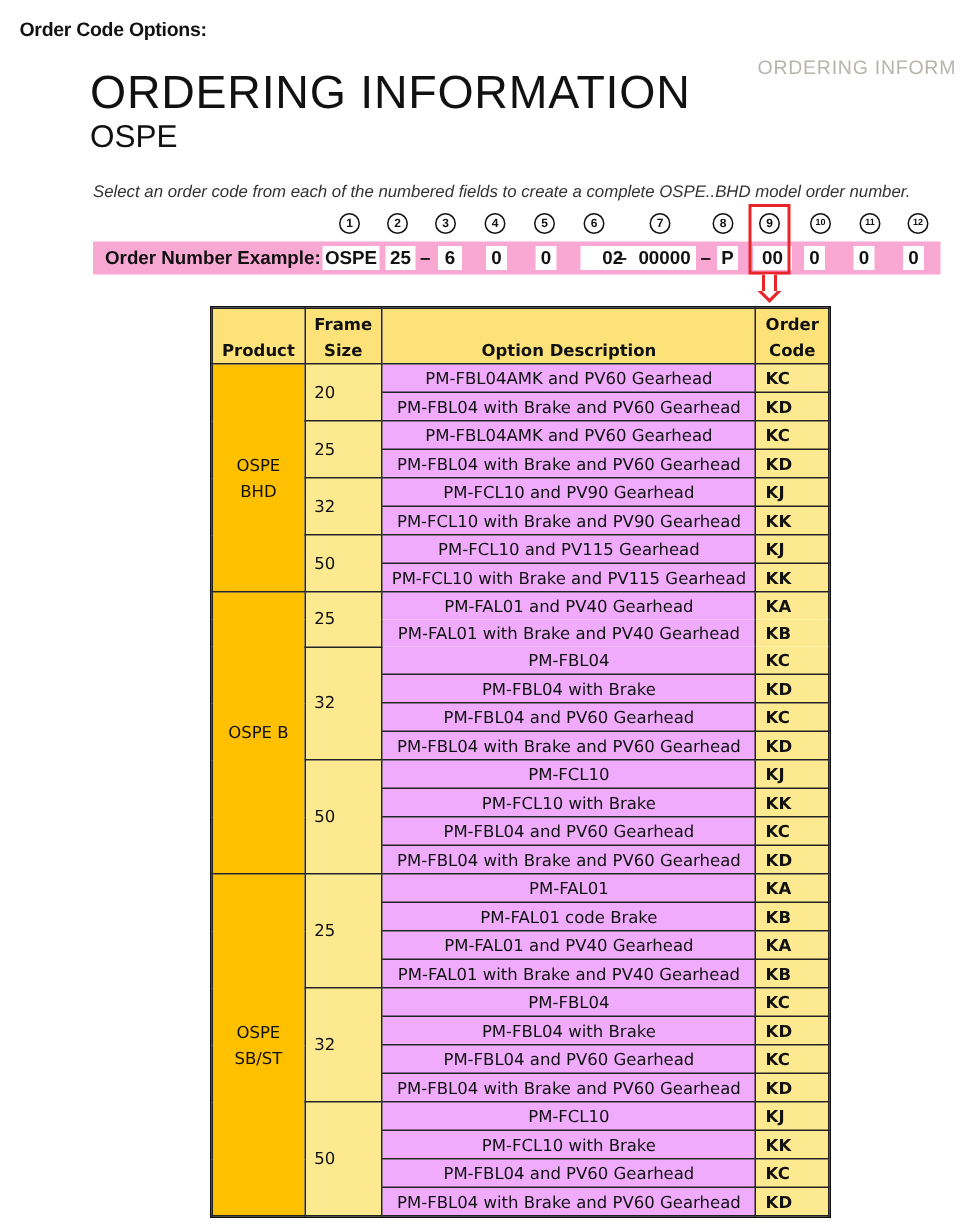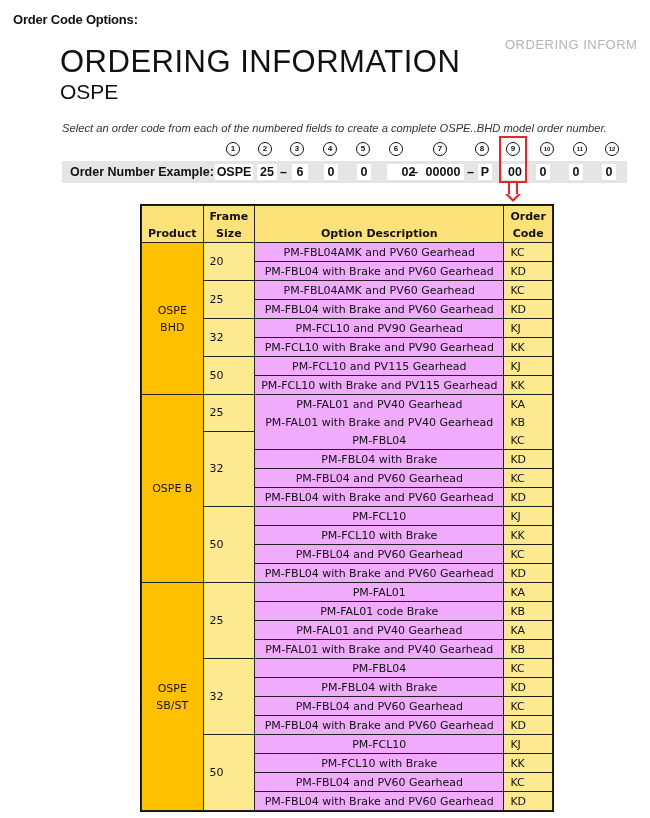--- a/index.html
+++ b/index.html
@@ -4,40 +4,40 @@
 <style>
   html, body { margin: 0; padding: 0; background: #ffffff; }
   body { width: 650px; height: 818px; position: relative; overflow: hidden; font-family: "Liberation Sans", sans-serif; }
   .top-label { position: absolute; left: 13px; top: 12px; font-size: 13px; font-weight: bold; color: #111; letter-spacing: -0.2px; }
   .header-right { position: absolute; left: 505px; top: 37px; font-size: 13px; color: #b8b3ae; letter-spacing: 0.5px; }
   .main-title { position: absolute; left: 60px; top: 44px; font-size: 31px; color: #111; letter-spacing: 0.5px; font-weight: normal; }
   .sub-title { position: absolute; left: 60px; top: 80px; font-size: 21px; color: #111; }
   .instructions { position: absolute; left: 62px; top: 110px; font-size: 11.2px; font-style: italic; color: #333; line-height: 13px; width: 570px; margin-top: 12px; }
   .num-row { position: absolute; top: 142px; left: 0; width: 650px; height: 16px; }
   .num { position: absolute; width: 12px; height: 12px; border: 1.3px solid #111; border-radius: 50%; font-size: 8px; font-weight: bold; line-height: 12px; text-align: center; color: #111; }
-  .bar { position: absolute; left: 62px; top: 161px; width: 565px; height: 22px; background: #e5e5e5; }
+  .bar { position: absolute; left: 62px; top: 161px; width: 565px; height: 22px; background: #f9a8d4; }
   .bar-label { position: absolute; left: 8px; top: 4px; font-size: 12.5px; font-weight: bold; color: #111; }
   .seg { position: absolute; top: 3px; height: 16px; background: #fff; font-size: 12.5px; font-weight: bold; text-align: center; line-height: 16px; color: #111; }
   .dash { position: absolute; top: 3px; font-size: 12.5px; font-weight: bold; line-height: 16px; color: #111; }
   .highlight-box { position: absolute; left: 499px; top: 136px; width: 28px; height: 47px; border: 2px solid #e8262a; box-sizing: border-box; }
   .arrow-shaft { position: absolute; left: 508px; top: 183px; width: 6px; height: 11px; border-left: 2px solid #e8262a; border-right: 2px solid #e8262a; background: #fff; }
   .arrow-head { position: absolute; left: 505px; top: 194px; width: 0; height: 0; border-left: 8px solid transparent; border-right: 8px solid transparent; border-top: 8px solid #e8262a; }
   .arrow-head-inner { position: absolute; left: 508px; top: 194px; width: 0; height: 0; border-left: 5px solid transparent; border-right: 5px solid transparent; border-top: 5px solid #fff; }
   table.opts { position: absolute; left: 141px; top: 205px; border-collapse: collapse; font-family: "DejaVu Sans", sans-serif; font-size: 11px; color: #111; }
   table.opts td, table.opts th { border: 1px solid #222; padding: 0 6px; height: 18px; line-height: 17px; }
   table.opts th { background: #fde27a; font-weight: bold; vertical-align: bottom; }
   th.h-product { background: #ffc000; width: 44px; text-align: left; padding-left: 5px; padding-bottom: 1px; }
   th.h-frame { width: 32px; text-align: center; line-height: 16px; }
   th.h-desc { width: 236px; text-align: center; vertical-align: top; }
   th.h-code { width: 32px; text-align: center; line-height: 16px; }
   table.opts thead tr { height: 37px; }
   td.product { background: #ffc000; text-align: center; font-weight: normal; line-height: 16px; }
   td.frame { background: #fde990; }
   td.desc { background: #f0abfc; text-align: center; white-space: nowrap; }
-  td.code { background: #fde990; text-align: left; }
+  td.code { background: #fde990; text-align: left; font-weight: bold; }
   td.nob { border-bottom: none !important; }
   td.not { border-top: none !important; }
   td.indent { padding-left: 10px; }
   table.opts { outline: 1.5px solid #111; }
 </style>
 </head>
 <body>
 
 <div class="top-label">Order Code Options:</div>
 <div class="header-right">ORDERING INFORM</div>

